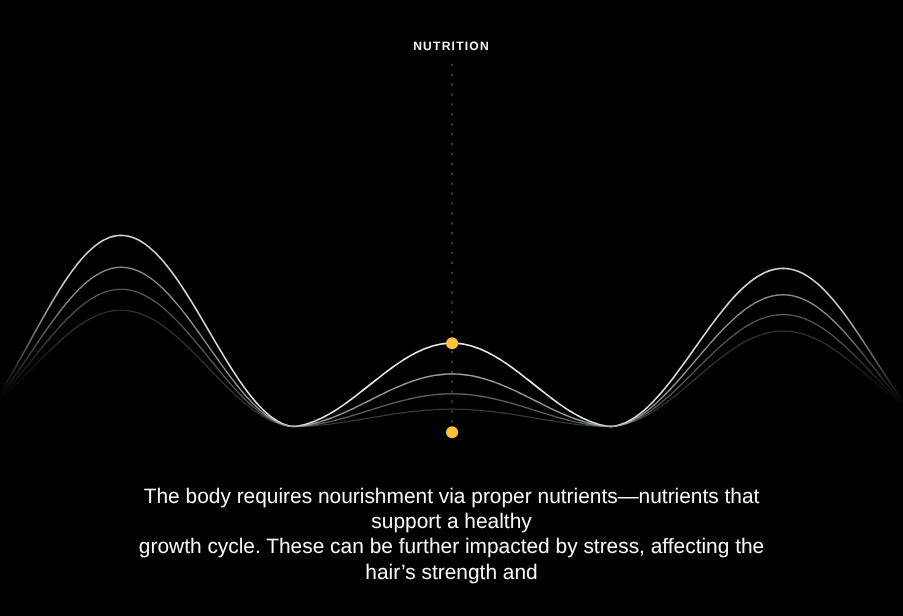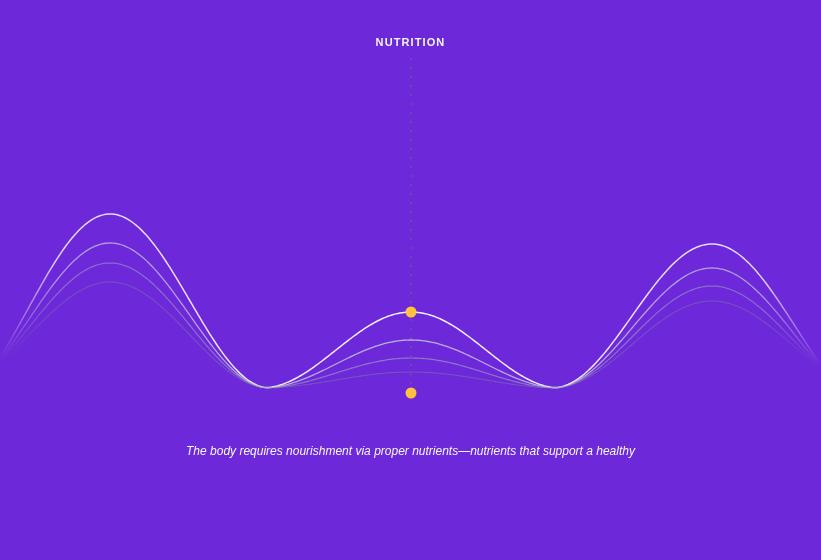--- a/index.html
+++ b/index.html
@@ -5,21 +5,21 @@
   * { margin:0; padding:0; box-sizing:border-box; }
   html, body {
     width:821px; height:560px;
     background:#04211f;
     font-family:"Liberation Sans", sans-serif;
     overflow:hidden;
   }
   #stage {
     position:relative;
     width:821px; height:560px;
-    background:#6d28d9;
+    background:#000000;
   }
   #wave-svg {
     position:absolute;
     left:0; top:0;
     width:821px; height:560px;
     display:block;
   }
   #marker-label {
     position:absolute;
     left:0; top:36px;
@@ -32,24 +32,23 @@
     font-family:"Liberation Sans", sans-serif;
     white-space:nowrap;
   }
   #caption {
     position:absolute;
     left:110px;
     top:440px;
     width:601px;
     text-align:center;
     color:#f4f8f6;
-    font-size:12px;
+    font-size:19px;
     line-height:23px;
     font-family:"Liberation Sans", sans-serif;
-    font-style:italic;
   }
   #caption .cline { display:block; }
 </style>
 </head>
 <body>
 
 <div id="stage">
 
   <svg id="wave-svg" viewBox="0 0 821 560" preserveAspectRatio="none">
     <defs>
@@ -78,15 +77,16 @@
     <g id="dot-group">
         <circle cx="411" cy="312" r="5.5" fill="#ffc33d"></circle>
         <circle cx="411" cy="393" r="5.5" fill="#ffc33d"></circle>
       </g>
   </svg>
 
   <div id="marker-label">NUTRITION</div>
 
   <div id="caption">
     <span class="cline">The body requires nourishment via proper nutrients—nutrients that support a healthy</span>
+    <span class="cline">growth cycle. These can be further impacted by stress, affecting the hair’s strength and</span>
   </div>
 
 </div>
 
 </body></html>

